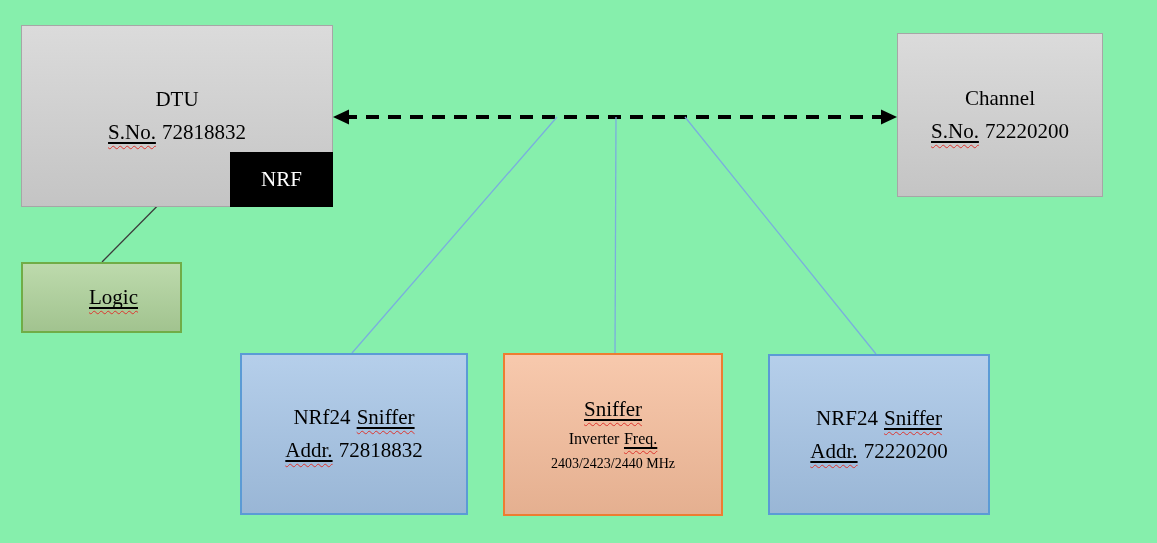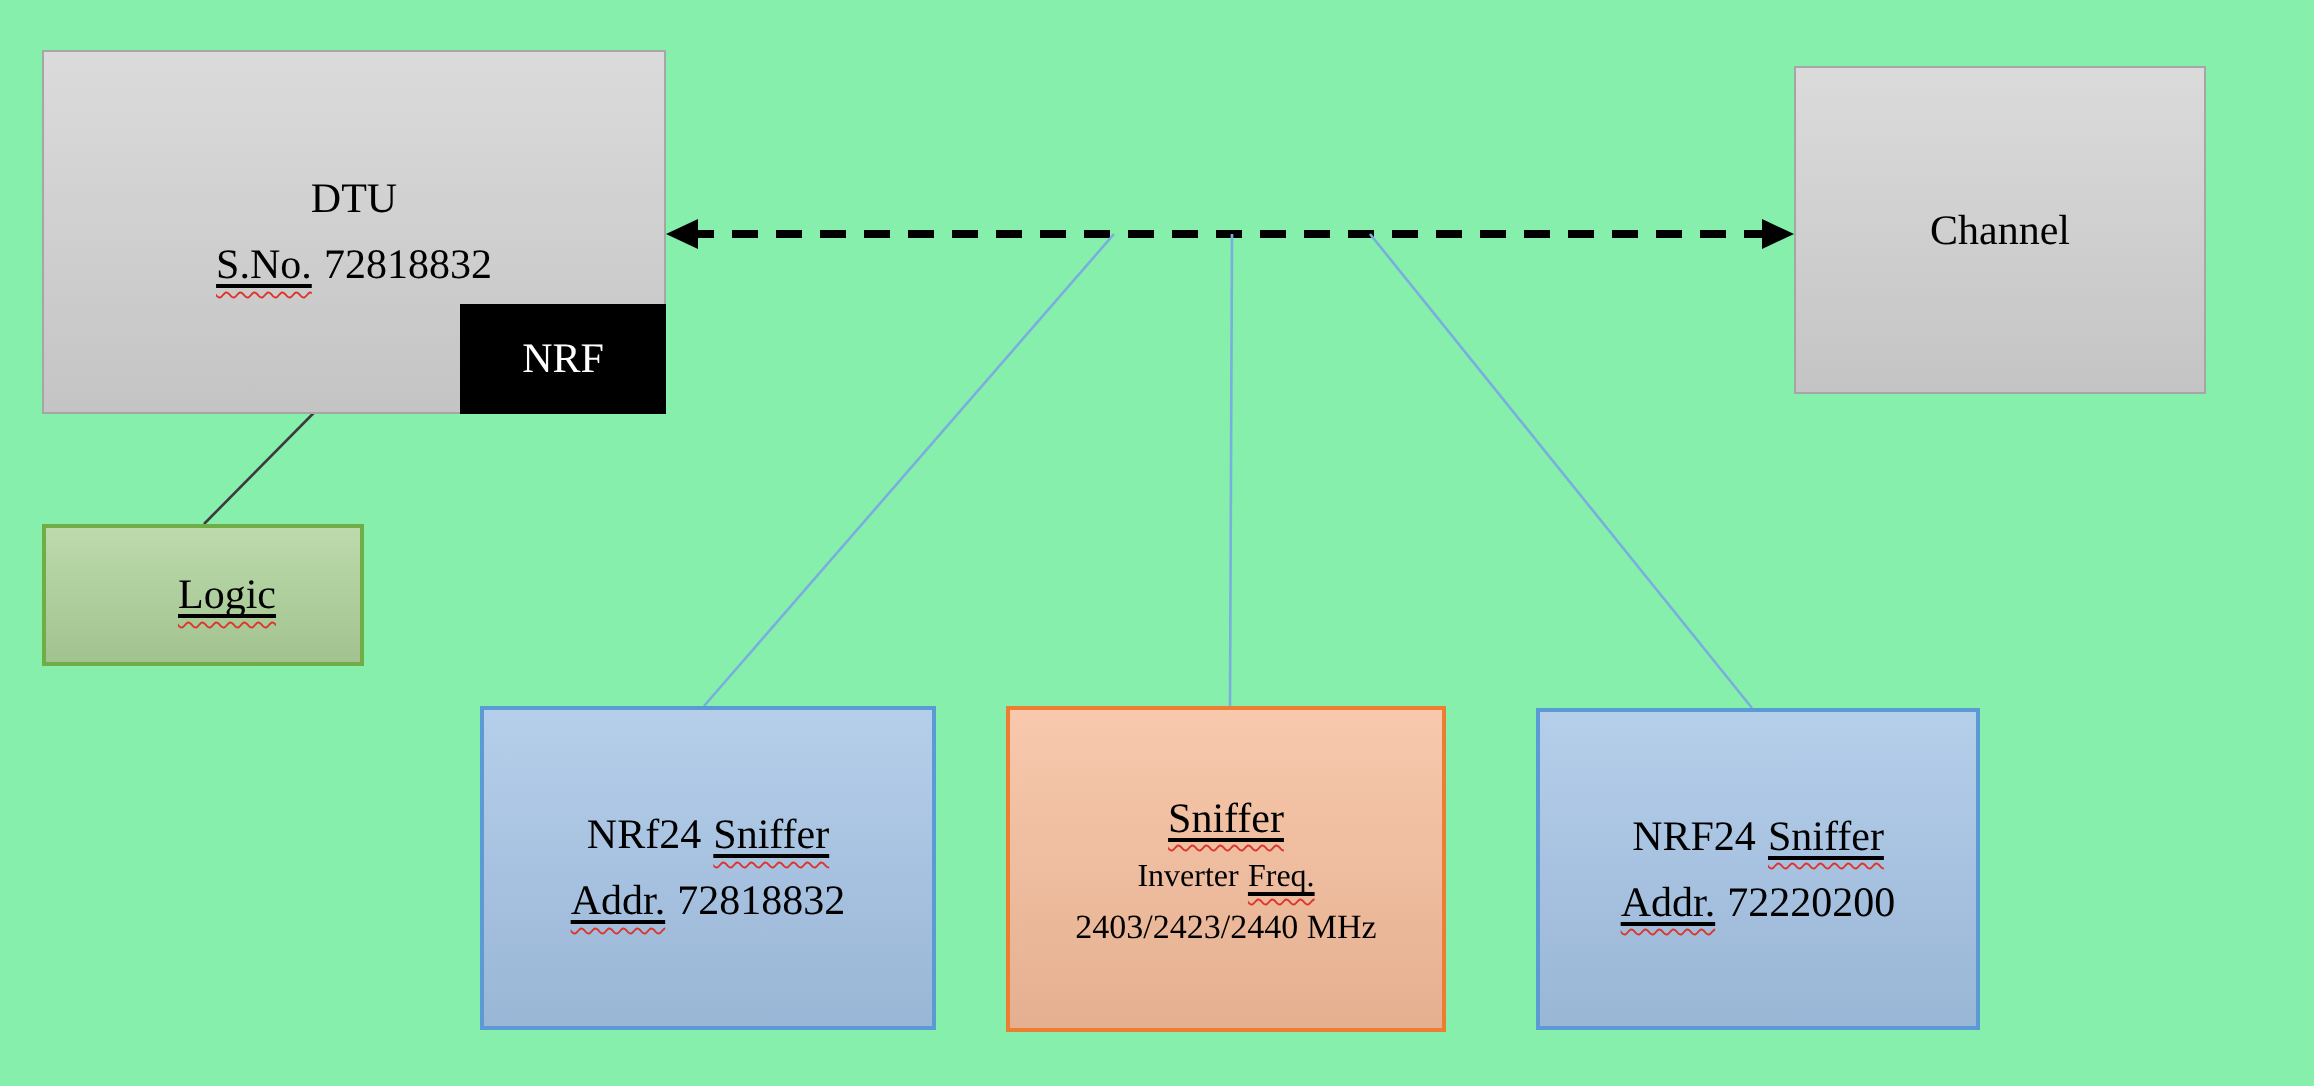--- a/index.html
+++ b/index.html
@@ -36,21 +36,21 @@
   .chip {
     position:absolute; background:#000; color:#fff;
     display:flex; align-items:center; justify-content:center;
     font-size:21px;
   }
   .gd32 { left:19px;  top:152px; width:104px; height:55px; }
   .nrf  { left:230px; top:152px; width:103px; height:55px; }
 
   .tline  { font-size:21px; line-height:33px; white-space:nowrap; }
   .tsmall { font-size:16px; line-height:25px; white-space:nowrap; }
-  .tfreq  { font-size:17px; line-height:26px; white-space:nowrap; }
+  .tfreq  { font-size:14px; line-height:26px; white-space:nowrap; }
   .gap { margin-left:.29em; }
 
   
   .u {
     text-decoration-line: underline;
     text-decoration-style: solid;
     text-decoration-color: #000;
     text-decoration-thickness: 1.5px;
     text-underline-offset: 3px;
   }
@@ -107,20 +107,23 @@
   </div>
 
   <div class="box green logic">
     <div class="tline">
       <span class="u"><span class="sq">Logic</span></span>
     </div>
   </div>
 
   <div class="box gray inverter">
     <div class="tline">Channel</div>
+    <div class="tline">
+      <span class="u"><span class="sq">S.No.</span></span><span class="gap">72220200</span>
+    </div>
   </div>
 
   <div class="box blue sniffer1">
     <div class="tline">
       <span>NRf24</span><span class="u gap"><span class="sq">Sniffer</span></span>
     </div>
     <div class="tline">
       <span class="u"><span class="sq">Addr.</span></span><span class="gap">72818832</span>
     </div>
   </div>

